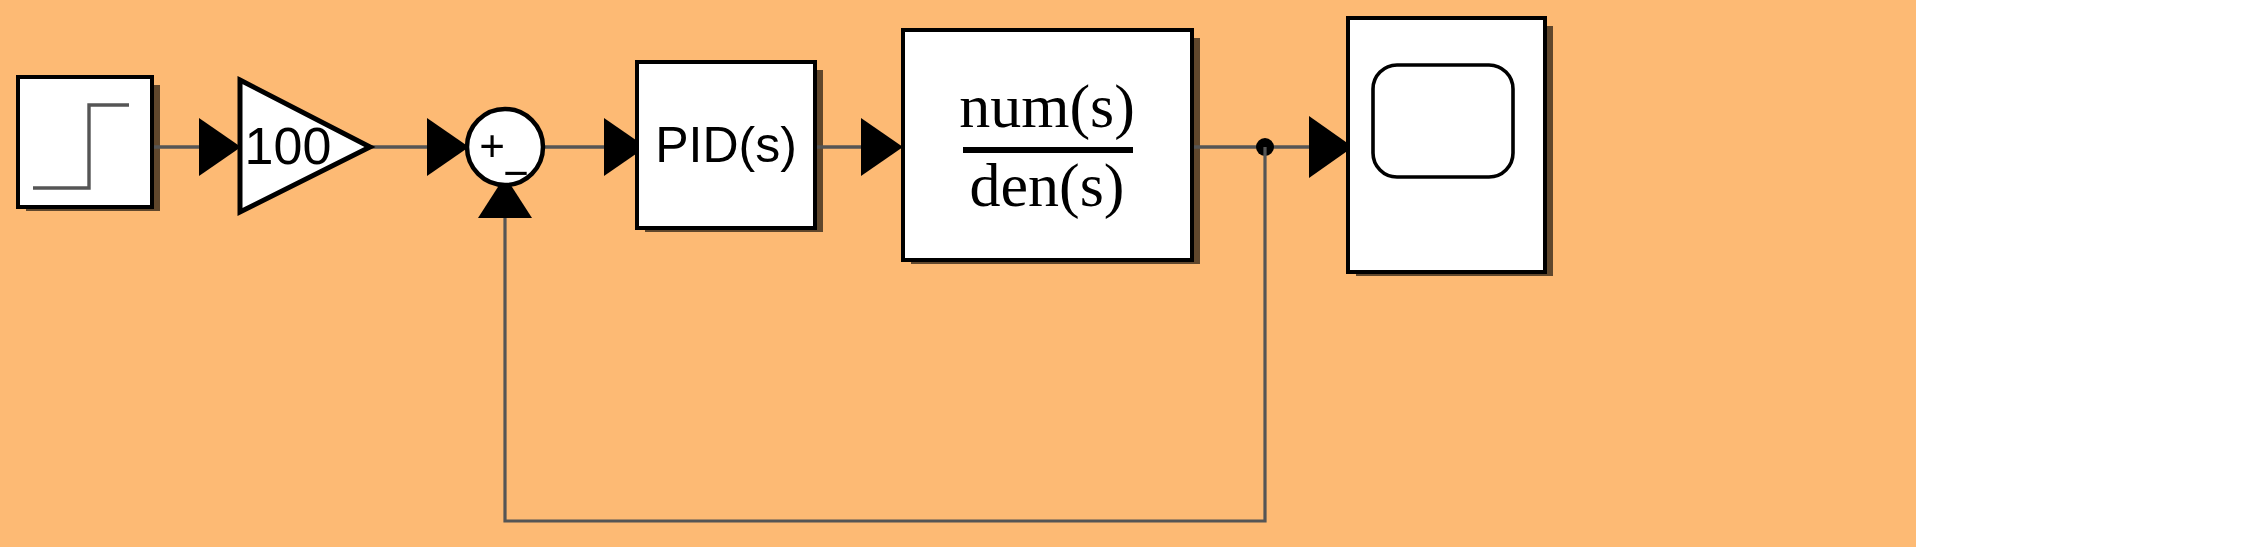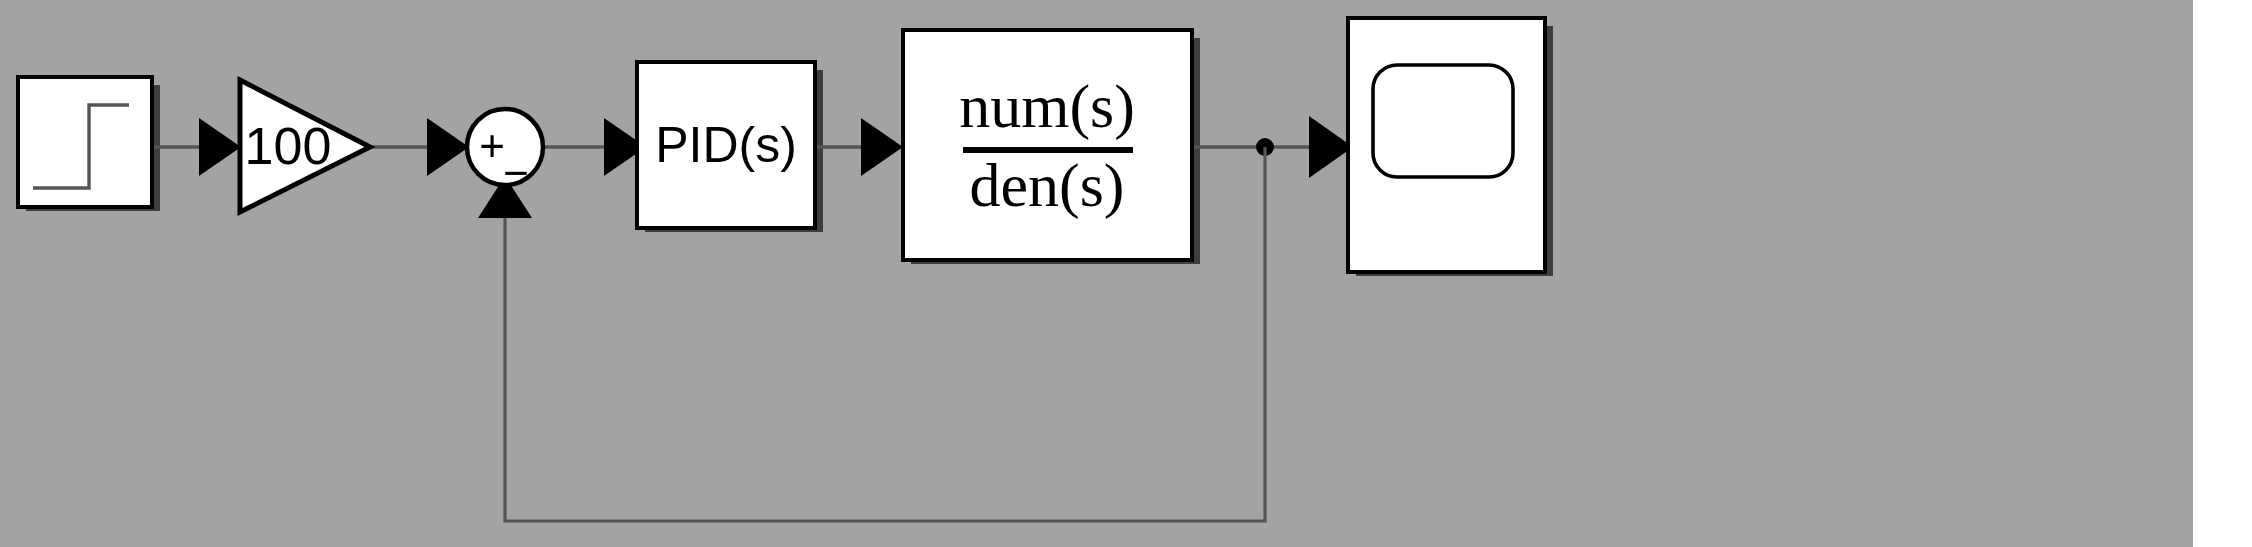--- a/index.html
+++ b/index.html
@@ -6,23 +6,23 @@
   html, body {
     margin: 0;
     padding: 0;
     background: #ffffff;
   }
   body {
     font-family: "Liberation Sans", sans-serif;
   }
   #canvas {
     position: relative;
-    width: 2193px;
+    width: 1916px;
     height: 547px;
-    background: #a3a3a3;
+    background: #fdba74;
     overflow: hidden;
   }
   #canvas svg.layer {
     position: absolute;
     left: 0;
     top: 0;
     width: 2252px;
     height: 547px;
     display: block;
   }

